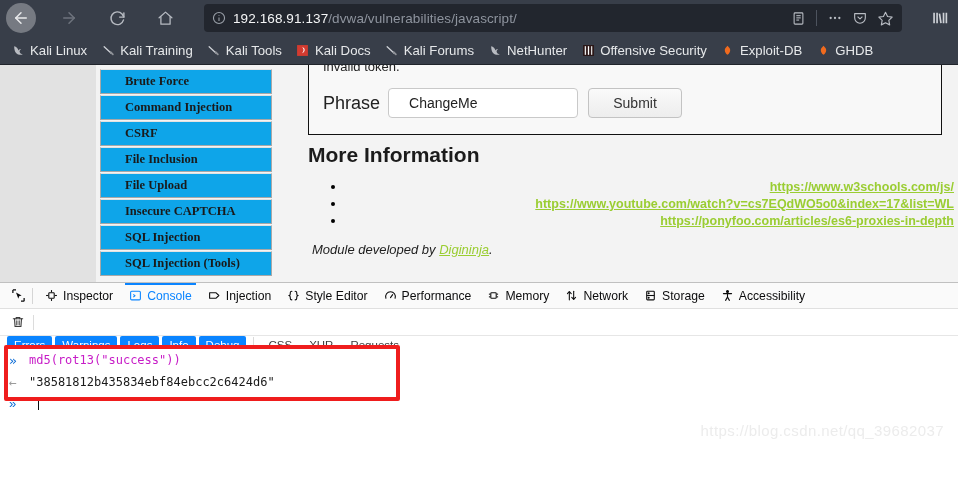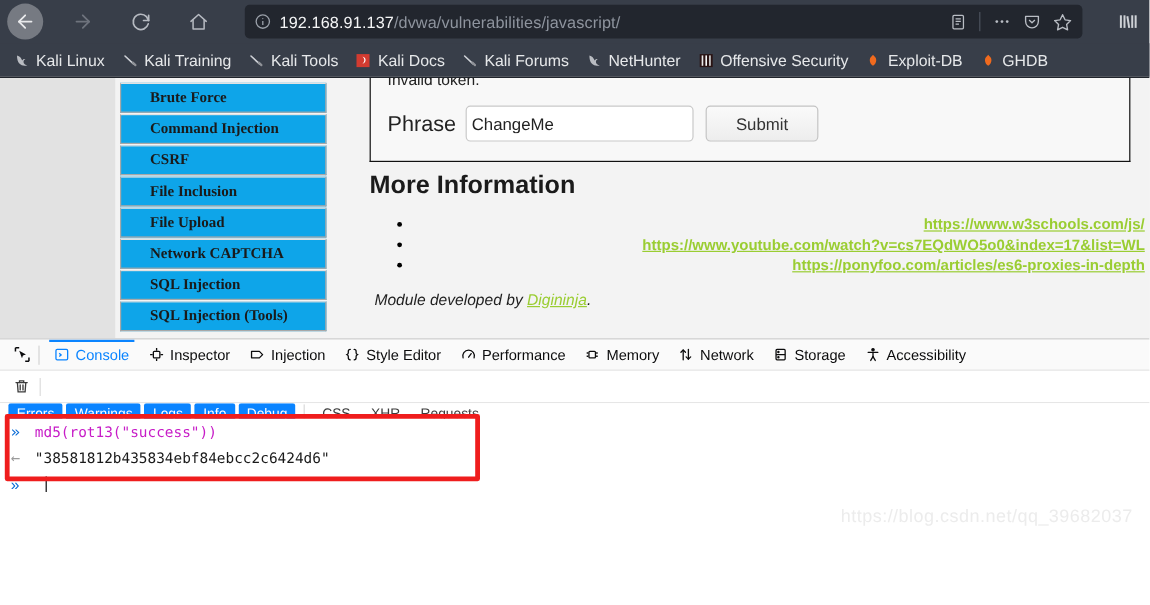--- a/index.html
+++ b/index.html
@@ -78,21 +78,21 @@
     position: absolute; left: 212px; top: -10px; right: 16px;
     background: #f8f8f8; border: 1px solid #111; border-top: none;
     height: 80px; padding: 6px 14px 0 14px; overflow: hidden;
   }
   .invalid-token { font-size: 13px; color: #222; margin-top: -2px; }
   .form-row { display: flex; align-items: center; margin-top: 14px; }
   .form-label { font-size: 18px; color: #222; margin-right: 8px; }
   .phrase-input {
     width: 190px; height: 30px; border: 1px solid #c9c9c9;
     border-radius: 4px; background: #fff; font-size: 14px;
-    padding: 0 4px; color: #222; font-family: "Liberation Sans", sans-serif;
+    padding: 0 20px; color: #222; font-family: "Liberation Sans", sans-serif;
   }
   .submit-btn {
     margin-left: 10px; height: 30px; width: 94px;
     background: linear-gradient(#fafafa,#ededed);
     border: 1px solid #c3c3c3; border-radius: 4px;
     font-size: 14px; color: #333; font-family: "Liberation Sans", sans-serif;
   }
 
   .more-info { position: absolute; left: 212px; top: 78px; right: 4px; }
   .more-info h2 {
@@ -352,21 +352,21 @@
   <div class="viewport">
     <div class="page-white-left"></div>
     <div class="dvwa-wrap">
 
       <div class="sidebar-menu">
         <div class="menu-item">Brute Force</div>
         <div class="menu-item">Command Injection</div>
         <div class="menu-item">CSRF</div>
         <div class="menu-item">File Inclusion</div>
         <div class="menu-item">File Upload</div>
-        <div class="menu-item">Network CAPTCHA</div>
+        <div class="menu-item">Insecure CAPTCHA</div>
         <div class="menu-item">SQL Injection</div>
         <div class="menu-item">SQL Injection (Tools)</div>
       </div>
 
       <div class="content-card">
         <div class="invalid-token">Invalid token.</div>
         <div class="form-row">
           <span class="form-label">Phrase</span>
           <input class="phrase-input" type="text" value="ChangeMe" style="">
           <button class="submit-btn">Submit</button>
@@ -390,40 +390,40 @@
 
     <div class="dt-toolbar">
       <div class="dt-pick">
         <svg width="15" height="15" viewBox="0 0 24 24" fill="none" stroke="currentColor" stroke-width="2">
             <path d="M3 3h5M3 3v5M21 21h-5M21 21v-5"></path>
             <path d="M8 7l9 5-4 1.3L11.7 17z" fill="currentColor" stroke="none"></path>
           </svg>
       </div>
       <div class="dt-divider"></div>
 
-      <div class="dt-tab active">
-        <span class="tico">
-            <svg width="13" height="13" viewBox="0 0 24 24" fill="none" stroke="currentColor" stroke-width="2">
-              <rect x="3" y="4" width="18" height="16" rx="2"></rect>
-              <polyline points="8 10 11 12.5 8 15"></polyline>
-            </svg>
-          </span>
-        <span>Console</span>
-      </div>
       <div class="dt-tab">
         <span class="tico">
             <svg width="13" height="13" viewBox="0 0 24 24" fill="none" stroke="currentColor" stroke-width="2">
               <rect x="7" y="7" width="10" height="10" rx="1.5"></rect>
               <line x1="12" y1="2" x2="12" y2="6"></line>
               <line x1="12" y1="18" x2="12" y2="22"></line>
               <line x1="2" y1="12" x2="6" y2="12"></line>
               <line x1="18" y1="12" x2="22" y2="12"></line>
             </svg>
           </span>
         <span>Inspector</span>
+      </div>
+      <div class="dt-tab active">
+        <span class="tico">
+            <svg width="13" height="13" viewBox="0 0 24 24" fill="none" stroke="currentColor" stroke-width="2">
+              <rect x="3" y="4" width="18" height="16" rx="2"></rect>
+              <polyline points="8 10 11 12.5 8 15"></polyline>
+            </svg>
+          </span>
+        <span>Console</span>
       </div>
       <div class="dt-tab">
         <span class="tico">
             <svg width="13" height="13" viewBox="0 0 24 24" fill="none" stroke="currentColor" stroke-width="2" stroke-linejoin="round">
               <path d="M3 7h12l5 5-5 5H3z"></path>
             </svg>
           </span>
         <span>Injection</span>
       </div>
       <div class="dt-tab">

